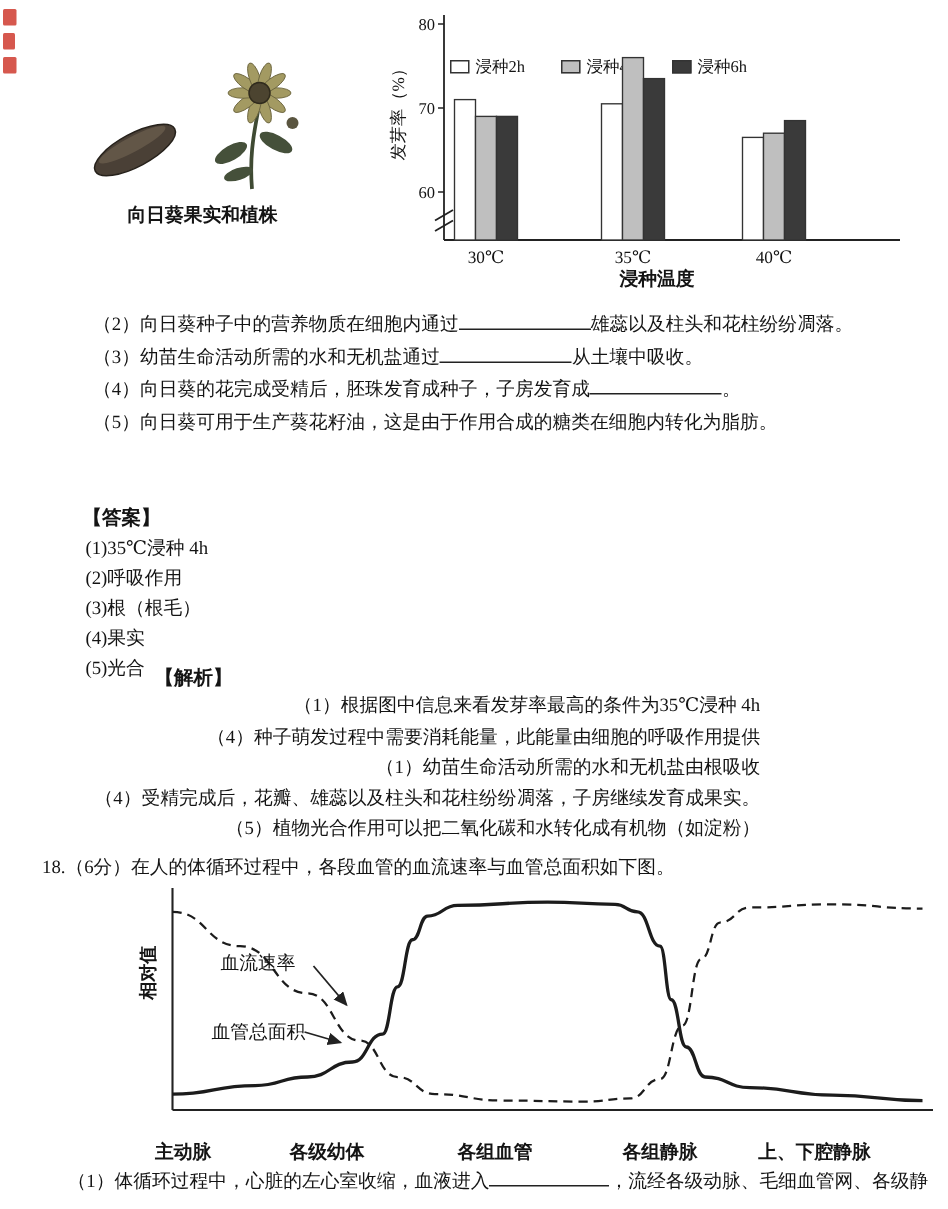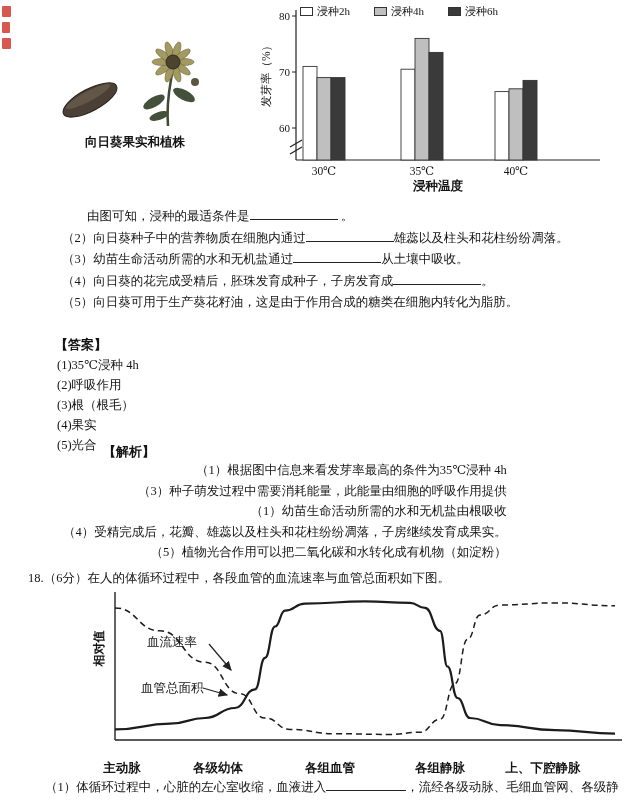--- a/index.html
+++ b/index.html
@@ -10,21 +10,21 @@
 
   .red-mark{position:absolute;width:9px;height:11px;background:#cf3b2f;opacity:.85;border-radius:1px;}
 
   .sunflower{left:50px;top:40px;width:170px;}
   .sunflower-caption{text-align:center;font-weight:bold;font-size:12.5px;margin-top:2px;}
 
   .bar-chart{left:252px;top:2px;width:356px;height:200px;}
   .bar-ylabel{position:absolute;left:-46px;top:64px;width:120px;text-align:center;font-size:11.5px;transform:rotate(-90deg);}
   #bar-svg{position:absolute;left:6px;top:0;}
   .legend{position:absolute;top:2px;left:48px;display:flex;gap:24px;}
-  .legend-item{display:flex;align-items:center;gap:4px;font-size:11px;}
+  .legend-item{display:flex;align-items:center;gap:4px;font-size:11px;margin-top:33px;}
   .legend-swatch{display:inline-block;width:13px;height:9px;border:1px solid #333;}
 
   .questions{left:62px;top:206px;width:552px;font-size:12.5px;}
   .qline{line-height:21.5px;white-space:nowrap;}
   .qline.indent{padding-left:25px;}
   .blank{display:inline-block;width:88px;height:13px;border-bottom:1px solid #222;}
 
   .sec-header{font-weight:bold;font-size:13px;}
   .answers-header{left:55px;top:336px;}
   .answers{left:57px;top:355px;font-size:12.5px;}
@@ -121,40 +121,39 @@
         <text x="164" y="173" text-anchor="middle" font-size="11.5" fill="#141414">35℃</text>
         <rect x="237" y="89.6" width="14" height="68.4" fill="#ffffff" stroke="#333" stroke-width="0.9"></rect>
         <rect x="251" y="86.80000000000001" width="14" height="71.19999999999999" fill="#bfbfbf" stroke="#333" stroke-width="0.9"></rect>
         <rect x="265" y="78.4" width="14" height="79.6" fill="#3a3a3a" stroke="#333" stroke-width="0.9"></rect>
         <text x="258" y="173" text-anchor="middle" font-size="11.5" fill="#141414">40℃</text>
         <text x="180" y="188" text-anchor="middle" font-size="12.5" font-weight="bold" fill="#141414">浸种温度</text>
       </svg>
   </div>
 
   <div class="abs questions">
-      <div class="qline indent"><span>由图可知，浸种的最适条件是</span><span class="blank"></span><span> 。</span></div>
       <div class="qline"><span>（2）向日葵种子中的营养物质在细胞内通过</span><span class="blank"></span><span>雄蕊以及柱头和花柱纷纷凋落。</span></div>
       <div class="qline"><span>（3）幼苗生命活动所需的水和无机盐通过</span><span class="blank"></span><span>从土壤中吸收。</span></div>
       <div class="qline"><span>（4）向日葵的花完成受精后，胚珠发育成种子，子房发育成</span><span class="blank"></span><span>。</span></div>
       <div class="qline"><span>（5）向日葵可用于生产葵花籽油，这是由于作用合成的糖类在细胞内转化为脂肪。</span></div>
     </div>
 
   <div class="abs sec-header answers-header">【答案】</div>
   <div class="abs answers">
       <div>(1)35℃浸种 4h</div>
       <div>(2)呼吸作用</div>
       <div>(3)根（根毛）</div>
       <div>(4)果实</div>
       <div>(5)光合</div>
     </div>
 
   <div class="abs sec-header analysis-header">【解析】</div>
   <div class="abs analysis">
       <div>（1）根据图中信息来看发芽率最高的条件为35℃浸种 4h</div>
-      <div>（3）种子萌发过程中需要消耗能量，此能量由细胞的呼吸作用提供</div>
+      <div>（4）种子萌发过程中需要消耗能量，此能量由细胞的呼吸作用提供</div>
       <div>（1）幼苗生命活动所需的水和无机盐由根吸收</div>
       <div>（4）受精完成后，花瓣、雄蕊以及柱头和花柱纷纷凋落，子房继续发育成果实。</div>
       <div>（5）植物光合作用可以把二氧化碳和水转化成有机物（如淀粉）</div>
     </div>
 
   <div class="abs q18-title">18.（6分）在人的体循环过程中，各段血管的血流速率与血管总面积如下图。</div>
 
   <div class="abs line-chart">
     <div class="line-ylabel">相对值</div>
     <svg id="line-svg" width="525" height="165" viewBox="0 0 525 165">

